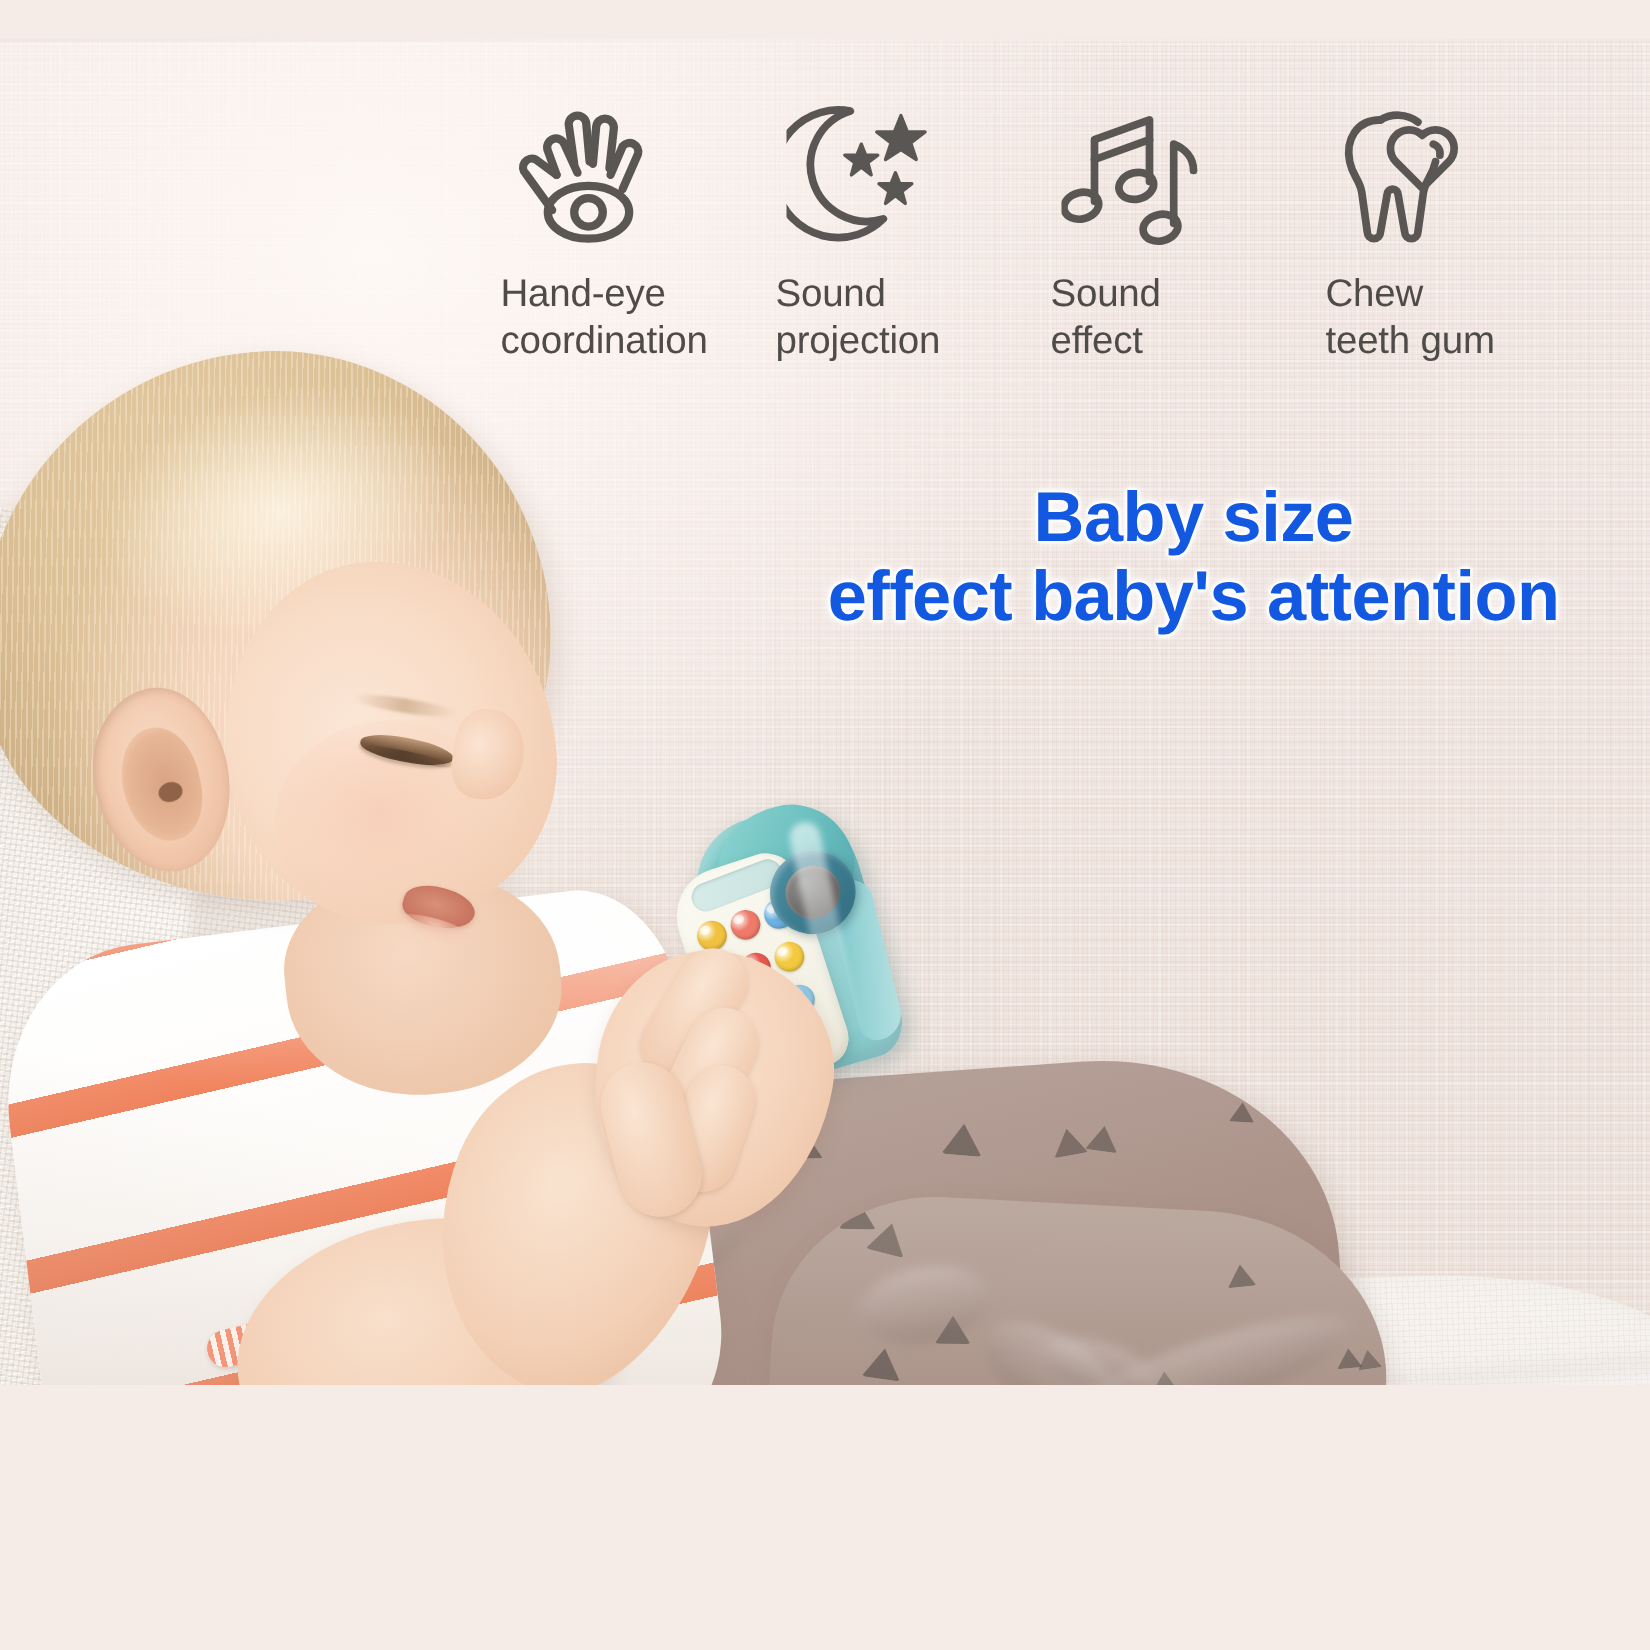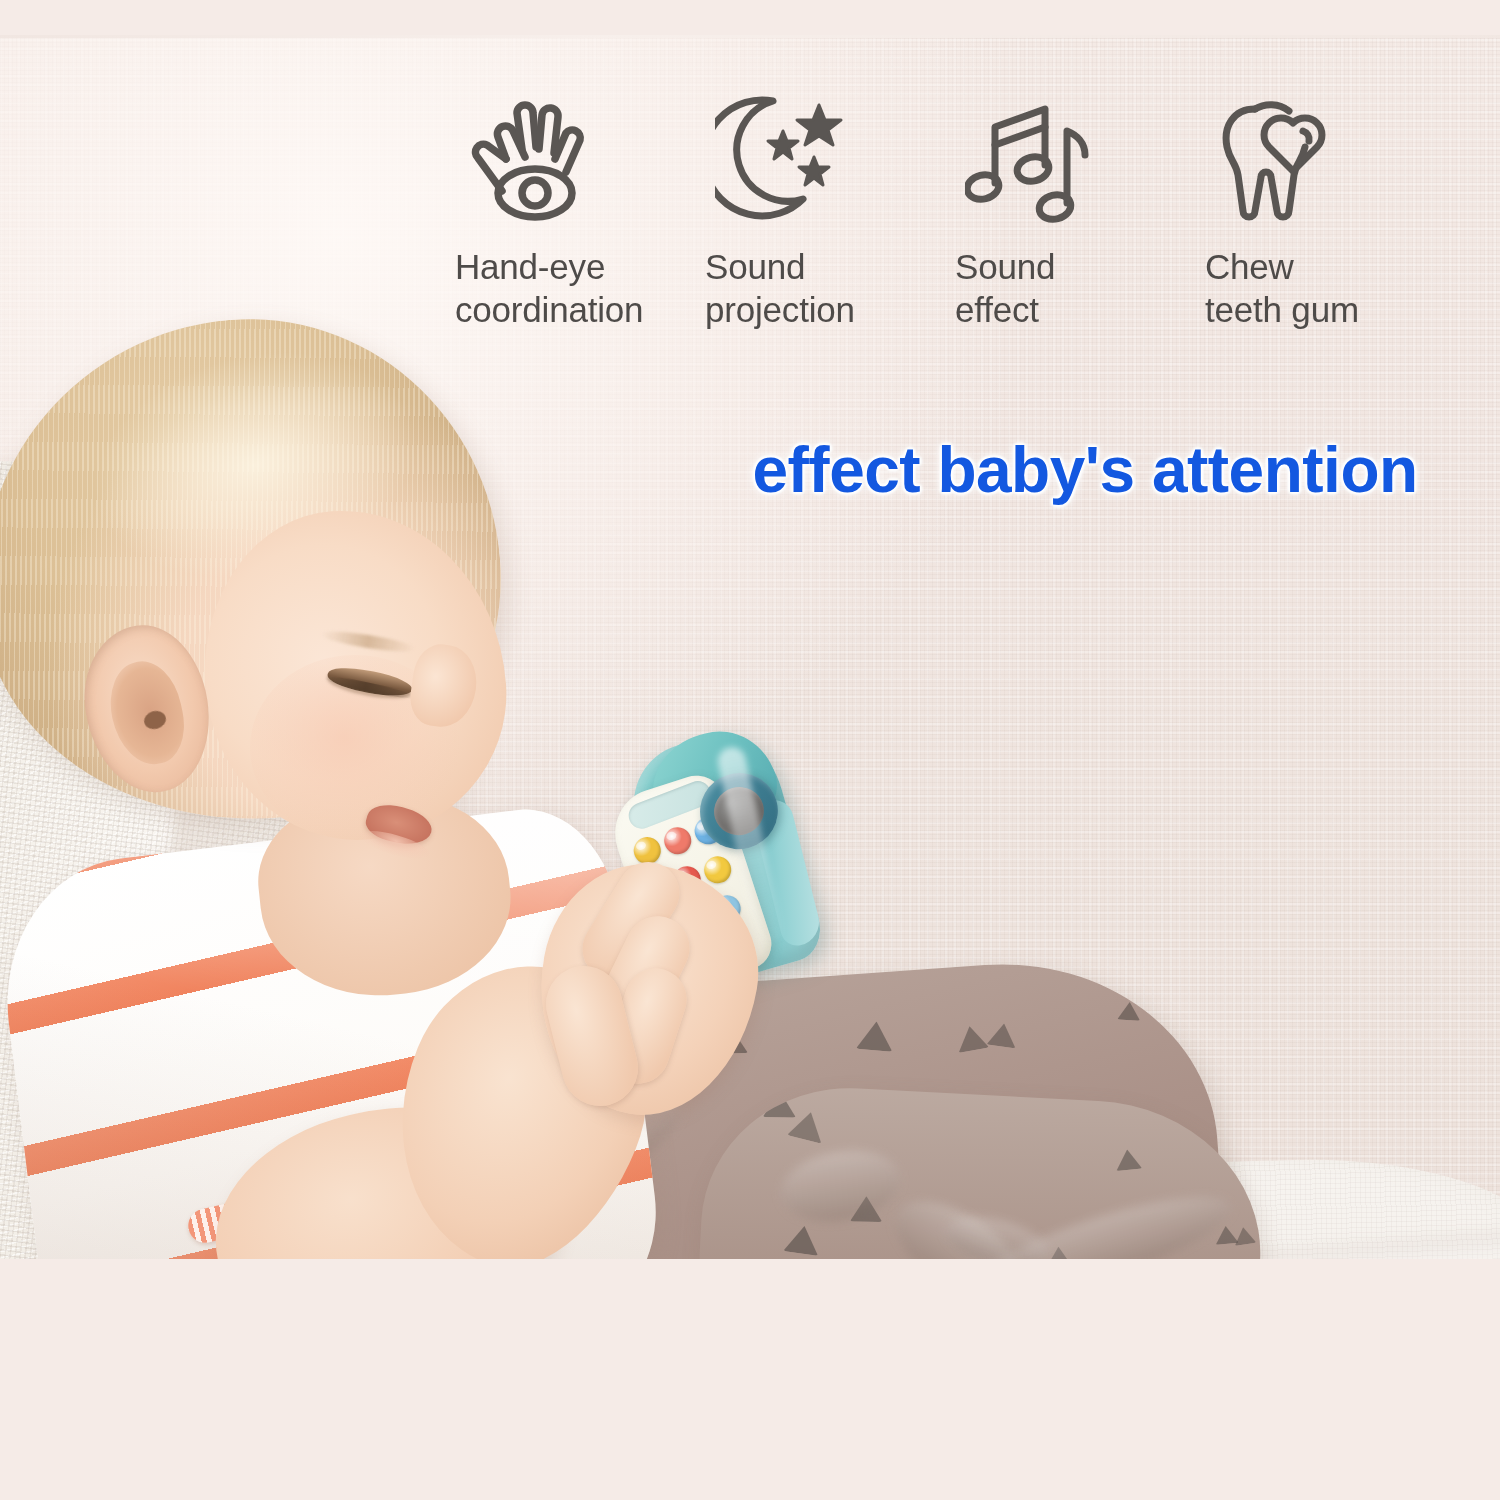--- a/index.html
+++ b/index.html
@@ -684,16 +684,17 @@
           <path d="M78 36 a17 17 0 0 0 -24 0 a17 17 0 0 0 0 24 l24 24 l24 -24 a17 17 0 0 0 0 -24 a17 17 0 0 0 -24 0 Z"></path>
           <path d="M88 44 a9 9 0 0 1 6 10"></path>
         </svg>
       </div>
       <div class="flabel">Chew
 teeth gum</div>
     </div>
   </div>
 
   <div class="headline">
+    <span class="l1">Baby size</span>
     <span class="l2">effect baby's attention</span>
   </div>
 
 </div>
 
 </body></html>

